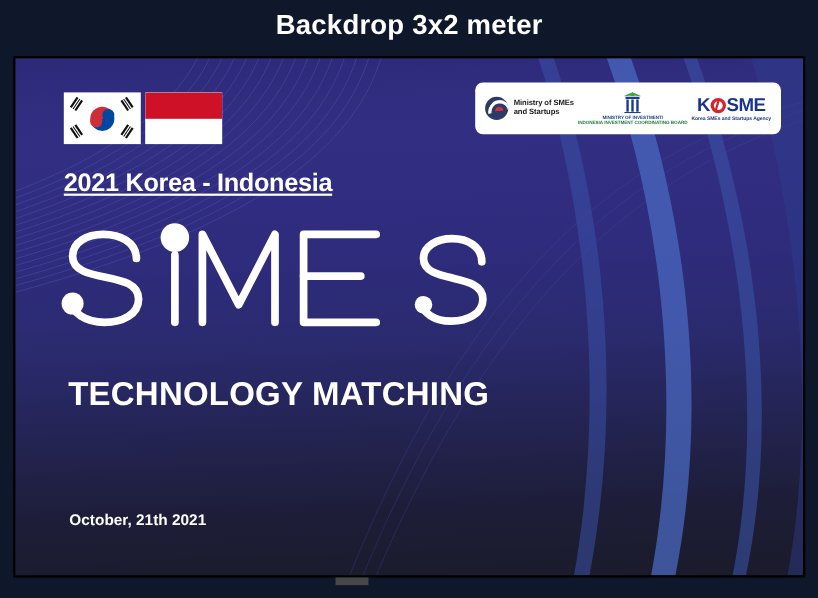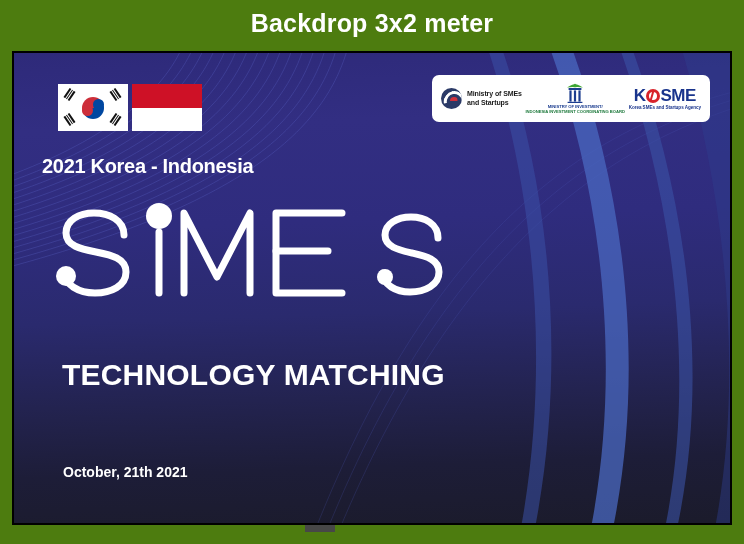--- a/index.html
+++ b/index.html
@@ -5,21 +5,21 @@
   * { margin:0; padding:0; box-sizing:border-box; }
   html, body {
     width:744px; height:544px;
     background:#5f5f5f;
     font-family:"Liberation Sans", sans-serif;
     overflow:hidden;
   }
   #app {
     position:relative;
     width:744px; height:544px;
-    background:#4d7c0f;
+    background:#0f172a;
   }
 
   
   .caption {
     position:absolute;
     top:6px; left:0; width:744px;
     text-align:center;
     color:#ffffff;
     font-size:25px;
     font-weight:700;
@@ -161,36 +161,37 @@
     transform:rotate(16deg);
   }
   .kosme-sub {
     font-size:4.6px; font-weight:700; color:#19348c; white-space:nowrap;
     letter-spacing:-0.05px;
   }
 
   
   .kicker {
     position:absolute;
-    left:28px; top:98px;
+    left:44px; top:98px;
     color:#ffffff;
-    font-size:20px;
+    font-size:23px;
     font-weight:700;
     letter-spacing:-0.3px;
     line-height:30px;
     white-space:nowrap;
+    text-decoration:underline;
   }
   .smes-logo {
     position:absolute;
     left:38px; top:139px;
     width:400px; height:115px;
   }
   .headline {
     position:absolute;
-    left:48px; top:300px;
+    left:48px; top:284px;
     color:#ffffff;
     font-size:30px;
     font-weight:800;
     letter-spacing:0.2px;
     line-height:43px;
     text-transform:uppercase;
   }
   .headline .l2 { display:block; }
 
   .meta {

